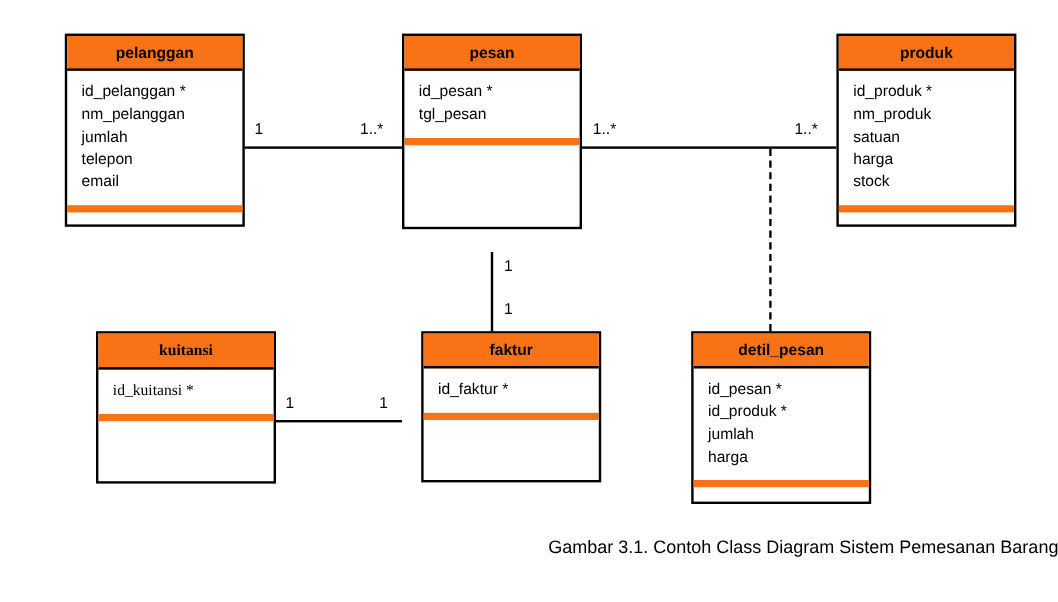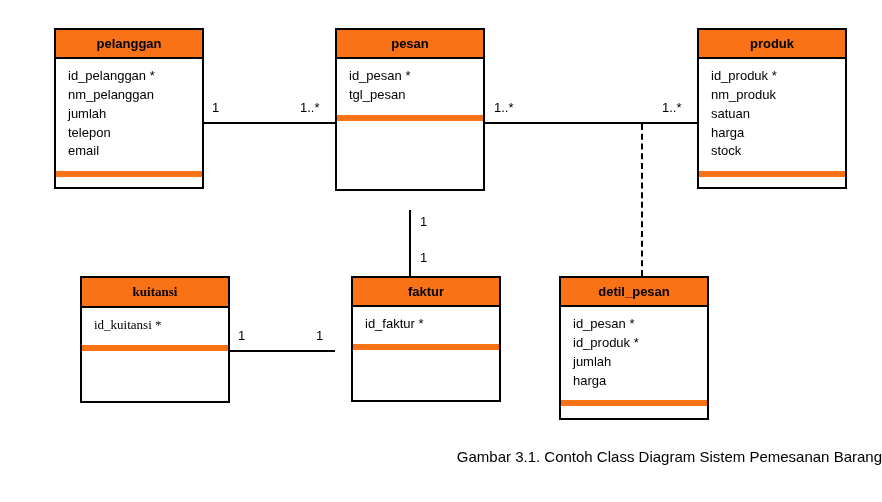--- a/index.html
+++ b/index.html
@@ -112,21 +112,21 @@
   </div>
 
   <div class="class-box" style="left:335px; top:276px; width:150px;margin-left:16px;">
     <div class="class-title">faktur</div>
     <div class="class-attrs">
       <span class="attr">id_faktur *</span>
     </div>
     <div class="class-ops" style="height:50px;"></div>
   </div>
 
-  <div class="class-box" style="left:559px; top:276px; width:150px;">
+  <div class="class-box" style="left:576px; top:276px; width:150px;">
     <div class="class-title">detil_pesan</div>
     <div class="class-attrs">
       <span class="attr">id_pesan *</span>
       <span class="attr">id_produk *</span>
       <span class="attr">jumlah</span>
       <span class="attr">harga</span>
     </div>
     <div class="class-ops" style="height:12px;"></div>
   </div>
 

